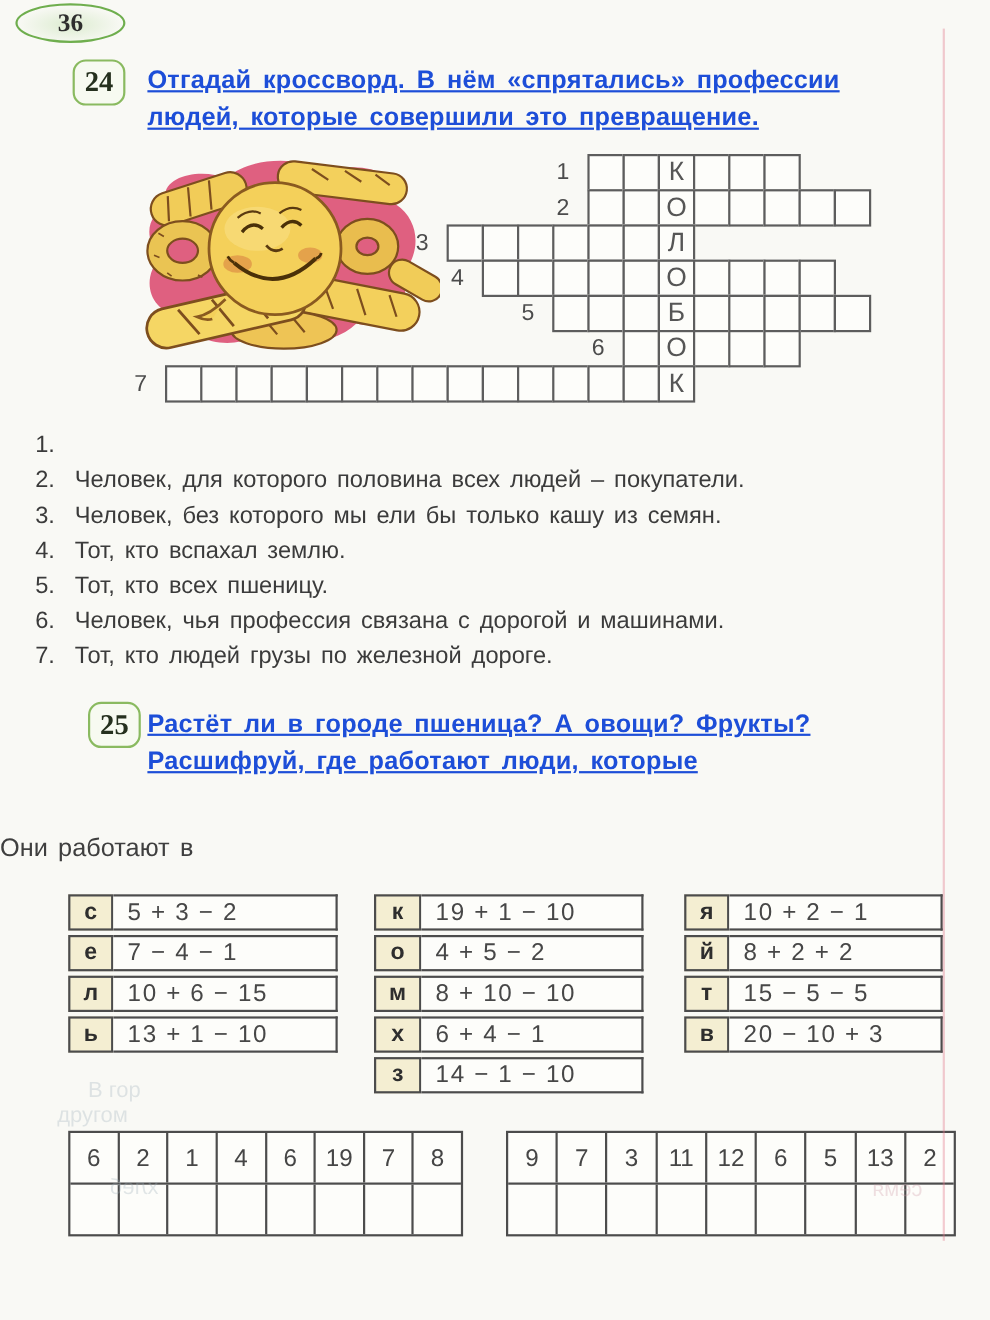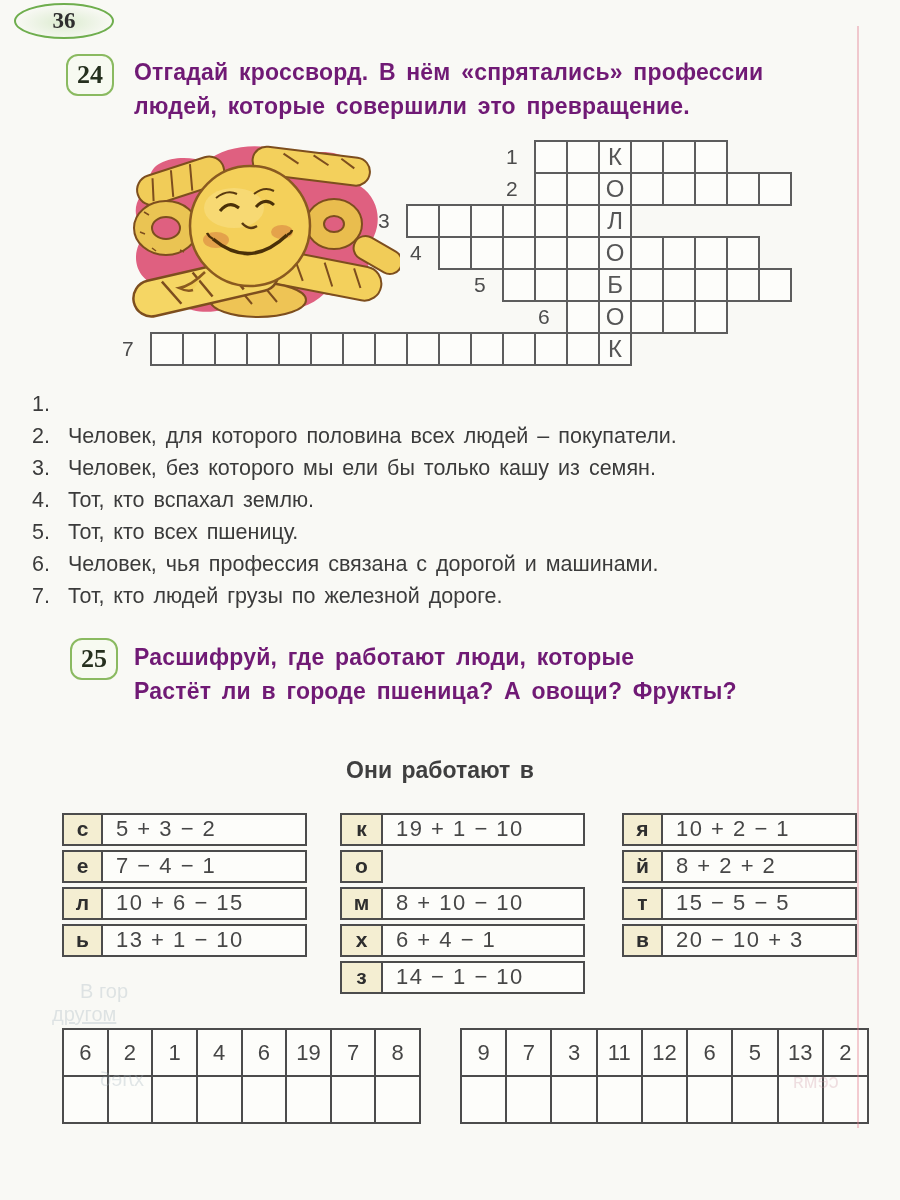--- a/index.html
+++ b/index.html
@@ -16,33 +16,33 @@
     font-family:"Liberation Serif",serif;font-weight:700;font-size:23px;color:#2e2e2e;
     background:radial-gradient(ellipse at 50% 55%, #dcecd0 0%, rgba(255,255,255,0) 72%);
   }
   
   .badge{
     position:absolute;width:48px;height:42px;box-sizing:border-box;
     border:2.5px solid #8aba60;border-radius:12px;background:#f7faf1;
     display:flex;align-items:center;justify-content:center;
     font-family:"Liberation Serif",serif;font-weight:700;font-size:26px;color:#25301e;
   }
-  .ex-title{position:absolute;font-weight:700;font-size:23px;line-height:34px;word-spacing:4px;letter-spacing:.2px;color:#701a75;}
+  .ex-title{position:absolute;font-weight:700;font-size:23px;line-height:34px;word-spacing:4px;letter-spacing:.2px;color:#1d4ed8;text-decoration:underline;}
   
   .cw-cell{
     position:absolute;width:34px;height:34px;box-sizing:border-box;
     border:2px solid #5d5d5d;background:#fdfdfa;
     text-align:center;line-height:29px;font-size:24px;color:#565656;
   }
   .cw-num{position:absolute;font-size:21px;color:#4c4c4c;}
   
   .clues{position:absolute;left:32px;top:388px;font-size:21.5px;line-height:32px;word-spacing:3px;color:#3b3b3b;}
   .clue{display:flex;}
   .clue-n{width:36px;flex:0 0 36px;}
-  .subtitle{position:absolute;left:0;top:757px;width:880px;text-align:center;font-size:23px;word-spacing:3px;color:#3f3f3f;font-weight:bold;}
+  .subtitle{position:absolute;left:0;top:757px;width:880px;text-align:left;font-size:23px;word-spacing:3px;color:#3f3f3f;}
   
   .dtable{position:absolute;}
   .drow{display:flex;height:33px;margin-bottom:4px;}
   .dletter{
     box-sizing:border-box;border:2px solid #4c4c4c;background:#f4eed2;
     text-align:center;font-weight:700;font-size:21px;line-height:28px;color:#2e2e2e;
   }
   .dexpr{
     flex:1;box-sizing:border-box;border:2px solid #4c4c4c;border-left:none;background:#fdfdfa;
     font-size:22px;line-height:28px;padding-left:13px;letter-spacing:1.5px;color:#474747;white-space:nowrap;
@@ -208,24 +208,24 @@
       <div class="clue">
         <div class="clue-n">6.</div>
         <div class="clue-t">Человек, чья профессия связана с дорогой и машинами.</div>
       </div>
       <div class="clue">
         <div class="clue-n">7.</div>
         <div class="clue-t">Тот, кто людей грузы по железной дороге.</div>
       </div>
     </div>
 
-  <div class="badge" style="left:70px;top:638px">25</div>
+  <div class="badge" style="left:80px;top:638px">25</div>
   <div class="ex-title" style="left:134px;top:640px;width:745px">
+    <div>Растёт ли в городе пшеница? А овощи? Фрукты?</div>
     <div>Расшифруй, где работают люди, которые</div>
-    <div>Растёт ли в городе пшеница? А овощи? Фрукты?</div>
   </div>
 
   <div class="subtitle">Они работают в</div>
 
   <div>
       <div class="dtable" style="left: 62px; top: 813px; width: 245px;">
         <div class="drow">
           <div class="dletter" style="width: 41px;">с</div>
           <div class="dexpr">5 + 3 − 2</div>
         </div>
@@ -242,20 +242,21 @@
           <div class="dexpr">13 + 1 − 10</div>
         </div>
       </div>
       <div class="dtable" style="left: 340px; top: 813px; width: 245px;">
         <div class="drow">
           <div class="dletter" style="width: 43px;">к</div>
           <div class="dexpr">19 + 1 − 10</div>
         </div>
         <div class="drow">
           <div class="dletter" style="width: 43px;">о</div>
+          <div class="dexpr">4 + 5 − 2</div>
         </div>
         <div class="drow">
           <div class="dletter" style="width: 43px;">м</div>
           <div class="dexpr">8 + 10 − 10</div>
         </div>
         <div class="drow">
           <div class="dletter" style="width: 43px;">х</div>
           <div class="dexpr">6 + 4 − 1</div>
         </div>
         <div class="drow">
@@ -326,19 +327,19 @@
           <div class="strip-cell"></div>
           <div class="strip-cell"></div>
           <div class="strip-cell"></div>
           <div class="strip-cell"></div>
         </div>
       </div>
     </div>
 
   <div>
       <div class="ghost" style="left: 80px; top: 980px;">В гор</div>
-      <div class="ghost" style="left: 52px; top: 1003px; text-decoration: underline;">другом</div>
+      <div class="ghost" style="left: 52px; top: 1003px;">другом</div>
       <div class="ghost" style="left: 100px; top: 1068px; transform: scaleX(-1);">хлеб</div>
       <div class="ghost pink" style="left: 793px; top: 1070px; transform: scaleX(-1);">семя</div>
     </div>
   <div class="edge-line"></div>
 
 </div>
 
 </body></html>

